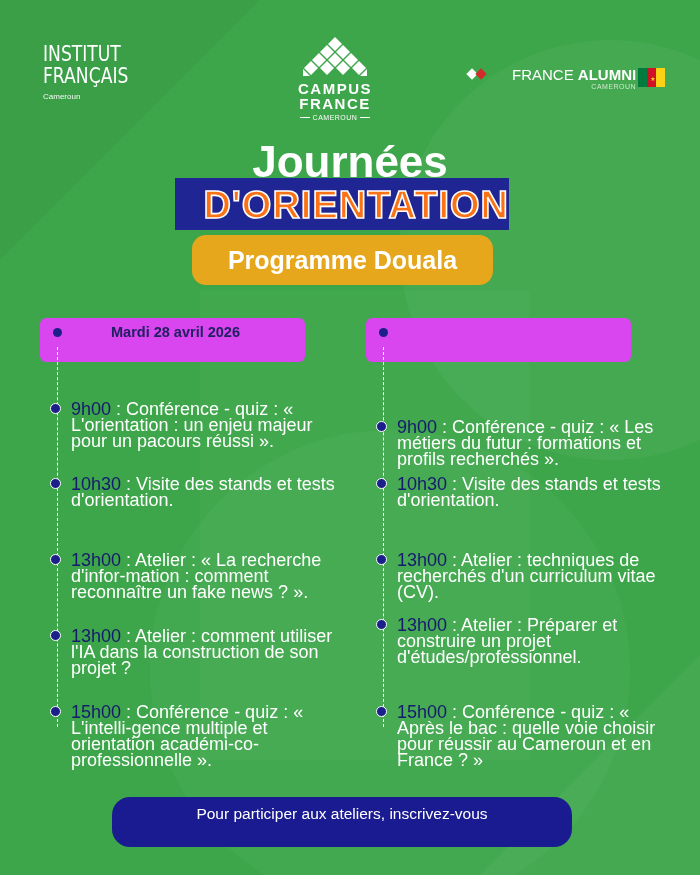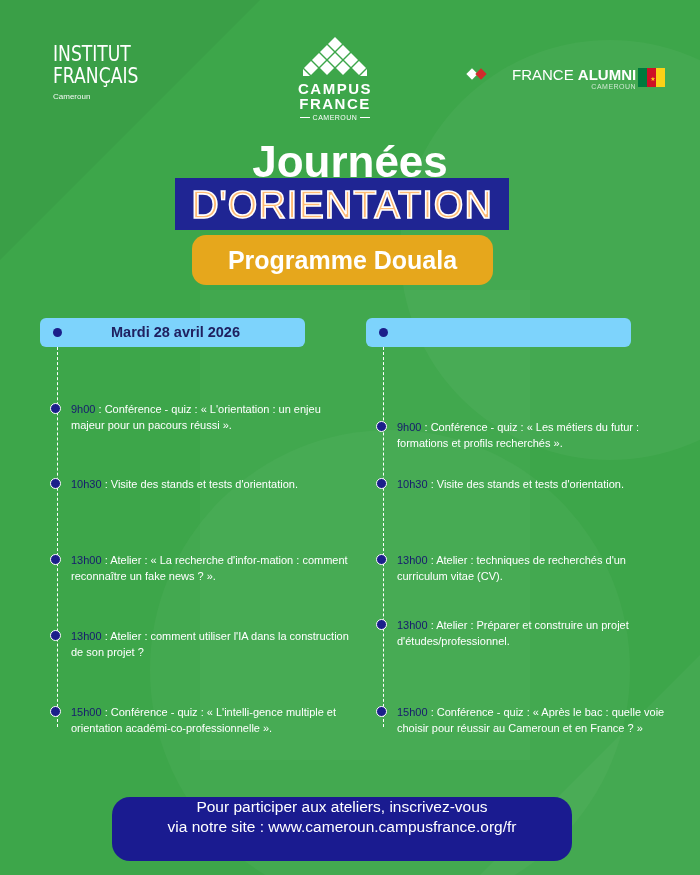--- a/index.html
+++ b/index.html
@@ -15,21 +15,21 @@
     border-top: 260px solid rgba(0,0,0,0.04); border-right: 260px solid transparent; }
   .bg-circle1 { right: -120px; top: 40px; width: 420px; height: 420px; border-radius: 50%;
     background: rgba(255,255,255,0.04); }
   .bg-circle2 { left: 150px; top: 430px; width: 480px; height: 480px; border-radius: 50%;
     background: rgba(255,255,255,0.035); }
   .bg-rect1 { left: 200px; top: 290px; width: 330px; height: 470px; background: rgba(255,255,255,0.025); }
   .bg-tri2 { right: 0; bottom: 0; width: 0; height: 0;
     border-bottom: 220px solid rgba(255,255,255,0.04); border-left: 220px solid transparent; }
 
   
-  .logo-if { position: absolute; left: 53px; top: 43px; }
+  .logo-if { position: absolute; left: 43px; top: 43px; }
   .logo-if .l1, .logo-if .l2 {
     font-family: "DejaVu Sans", sans-serif; font-weight: normal; font-size: 22px;
     letter-spacing: 0px; line-height: 22px; transform: scaleX(0.78); transform-origin: left;
   }
   .logo-if .sub { font-size: 8px; margin-top: 5px; opacity: .95; }
 
   .logo-cf { position: absolute; left: 295px; top: 37px; width: 80px; text-align: center; }
   .logo-cf svg { display: block; margin: 0 auto; }
   .logo-cf .t1, .logo-cf .t2 { font-weight: bold; font-size: 15px; letter-spacing: 1.5px; line-height: 15px; }
   .logo-cf .t3 { font-size: 7px; letter-spacing: .5px; margin-top: 3px; display: flex; align-items: center; justify-content: center; gap: 3px; }
@@ -42,43 +42,43 @@
   .logo-fa .name { font-size: 15px; line-height: 15px; white-space: nowrap; }
   .logo-fa .name b { font-weight: bold; }
   .logo-fa .sub { font-size: 7px; color: #cfe9d2; text-align: right; letter-spacing: .5px; margin-top: 1px; }
   .logo-fa .flag { display: flex; width: 27px; height: 19px; margin-left: 2px; margin-top: 1px; }
   .logo-fa .flag span { flex: 1; display: block; }
 
   
   .title { position: absolute; left: 0; top: 140px; width: 700px; text-align: center;
     font-size: 44px; font-weight: bold; line-height: 44px; z-index: 2; }
   .banner { position: absolute; left: 175px; top: 178px; width: 334px; height: 52px; background: #1f2593; }
-  .banner span { position: absolute; left: 0; right: 0; top: 6px; text-align: center;
-    font-size: 38px; font-weight: normal; color: #fdba74; letter-spacing: 1px;
+  .banner span { position: absolute; left: 0; right: 0; top: 6px; text-align: right;
+    font-size: 38px; font-weight: bold; color: #f97316; letter-spacing: 1px;
     -webkit-text-stroke: 1.6px #fff; }
   .prog { position: absolute; left: 192px; top: 235px; width: 301px; height: 50px; border-radius: 14px;
     background: #e6a71c; text-align: center; font-size: 25px; font-weight: bold; line-height: 50px; color: #fff; }
 
   
   .col { position: absolute; top: 318px; width: 265px; }
   .col.left { left: 40px; }
   .col.right { left: 366px; }
-  .day-pill { position: relative; height: 29px; background: #7dd3fc; border-radius: 6px;
+  .day-pill { position: relative; height: 44px; background: #d946ef; border-radius: 6px;
     color: #1f2160; font-weight: bold; font-size: 14.5px; text-align: center; line-height: 29px; }
   .day-pill .dot { position: absolute; left: 13px; top: 10px; width: 9px; height: 9px; border-radius: 50%; background: #1b1f8a; }
   .day-pill .label { padding-left: 6px; }
   .timeline { position: absolute; left: 17px; top: 29px; width: 0; height: 380px;
     border-left: 1.3px dashed #fff; }
-  .ev { position: absolute; left: 31px; width: 280px; font-size: 11px; line-height: 16px; color: #fff; }
+  .ev { position: absolute; left: 31px; width: 280px; font-size: 18px; line-height: 16px; color: #fff; }
   .ev .time { color: #161a6e; }
   .ev .bullet { position: absolute; left: -21px; top: 2px; width: 11px; height: 11px; border-radius: 50%;
     background: #1b1f8a; border: 1px solid #fff; }
 
-  .footer { position: absolute; left: 112px; top: 797px; width: 460px; height: 64px; border-radius: 18px;
-    background: #1a1b90; text-align: center; font-size: 15.5px; line-height: 20px; color: #fff; }
+  .footer { position: absolute; left: 112px; top: 797px; width: 460px; height: 50px; border-radius: 18px;
+    background: #1a1b90; text-align: center; font-size: 15.5px; line-height: 20px; padding-top: 7px; color: #fff; }
 </style>
 </head>
 <body>
 
 <div class="bg-shape bg-tri1"></div>
 <div class="bg-shape bg-circle1"></div>
 <div class="bg-shape bg-rect1"></div>
 <div class="bg-shape bg-circle2"></div>
 <div class="bg-shape bg-tri2"></div>
 
@@ -190,14 +190,13 @@
     <span class="time">13h00</span><span> : Atelier :  Préparer et construire un projet d'études/professionnel.</span>
   </div>
   <div class="ev" style="top:386px">
     <span class="bullet"></span>
     <span class="time">15h00</span><span> : Conférence - quiz : « Après le bac : quelle voie choisir pour réussir au Cameroun et en France ? »</span>
   </div>
 </div>
 
 <div class="footer">
   <div>Pour participer aux ateliers, inscrivez-vous</div>
-  <div>via notre site : www.cameroun.campusfrance.org/fr</div>
 </div>
 
 </body></html>

